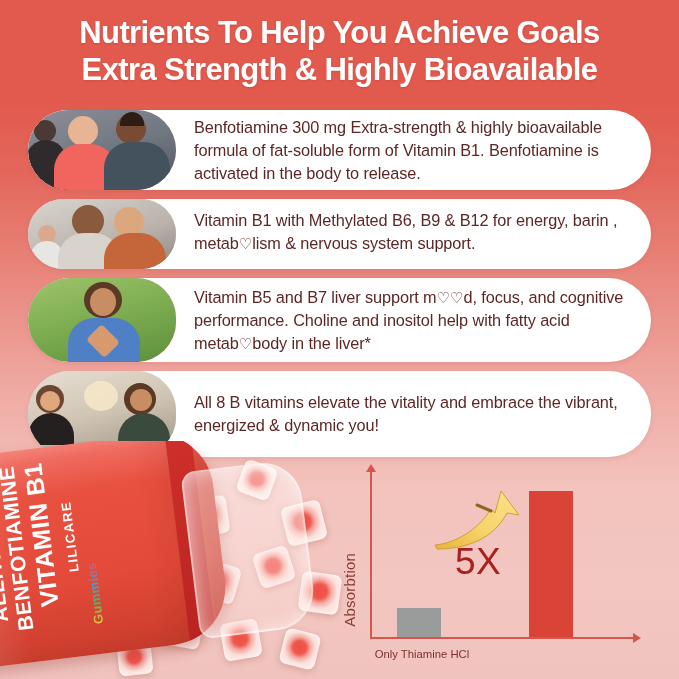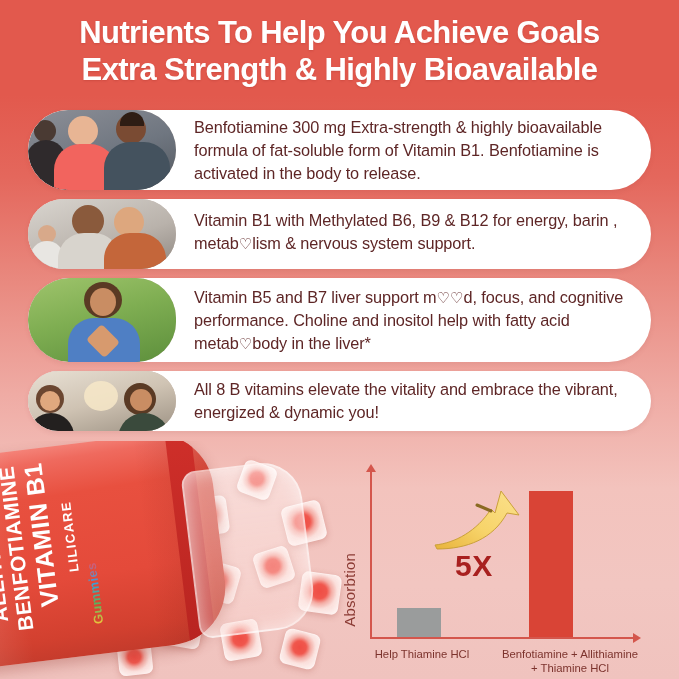--- a/index.html
+++ b/index.html
@@ -57,21 +57,21 @@
     color: #5e2626;
     font-size: 16.3px;
     line-height: 23px;
     padding: 14px 26px 14px 18px;
     letter-spacing: -0.1px;
   }
   .card-text .hsym { font-size: 15px; letter-spacing: 0; }
   .c1 { height: 80px; }
   .c2 { height: 70px; align-items: flex-end; }
   .c3 { height: 84px; }
-  .c4 { height: 60px; }
+  .c4 { height: 86px; }
 
   
   .scene { position: absolute; inset: 0; }
   .fig { position: absolute; border-radius: 50%; }
   .body-shape { position: absolute; border-radius: 26px 26px 0 0; }
 
   .s1 { background: linear-gradient(160deg,#8d8f97 0%,#6f7680 55%,#53585f 100%); }
   .s2 { background: linear-gradient(160deg,#d9d5cf 0%,#b9b2ab 60%,#8d8680 100%); }
   .s3 { background: linear-gradient(165deg,#9fc46c 0%,#7fae52 45%,#5d8f3c 100%); }
   .s4 { background: linear-gradient(165deg,#e8e0d4 0%,#cfc3b3 50%,#9d9284 100%); }
@@ -185,21 +185,21 @@
   .bar-gray { left: 60px; width: 44px; height: 32px; background: #9a9c9c; }
   .bar-red  { left: 192px; width: 44px; height: 153px; background: #d94436; }
   .xlabel {
     position: absolute; bottom: 4px;
     color: #7c332d; font-size: 11.3px; line-height: 14px; text-align: center;
   }
   .xl-1 { left: 20px; width: 130px; bottom: 18px; }
   .xl-2 { left: 148px; width: 170px; }
   .multiplier {
     position: absolute; left: 118px; bottom: 96px;
-    color: #a8201f; font-weight: bold; font-size: 30px;
+    color: #a8201f; font-weight: normal; font-size: 37px;
     letter-spacing: 0.5px;
   }
   .arrow-wrap { position: absolute; left: 96px; bottom: 128px; width: 92px; height: 62px; }
 </style>
 </head>
 <body>
 
 <div id="page">
 
   <div class="headline">
@@ -316,20 +316,16 @@
             <stop offset="100%" stop-color="#fbe08c"></stop>
           </linearGradient>
         </defs>
         <path d="M2,56 C22,54 44,42 58,20 L62,24 L68,2 L86,26 L74,24 C60,50 34,60 4,60 Z" fill="url(#gold)" stroke="#caa03a" stroke-width="1"></path>
         <path d="M44,16 L58,22" stroke="#8a6a22" stroke-width="3" stroke-linecap="round"></path>
       </svg>
     </div>
 
     <div class="multiplier">5X</div>
 
-    <div class="xlabel xl-1">Help Thiamine HCl</div>
-    <div class="xlabel xl-2">
-      <div>Benfotiamine + Allithiamine</div>
-      <div>+ Thiamine HCl</div>
-    </div>
+    <div class="xlabel xl-1">Only Thiamine HCl</div>
   </div>
 
 </div>
 
 </body></html>

